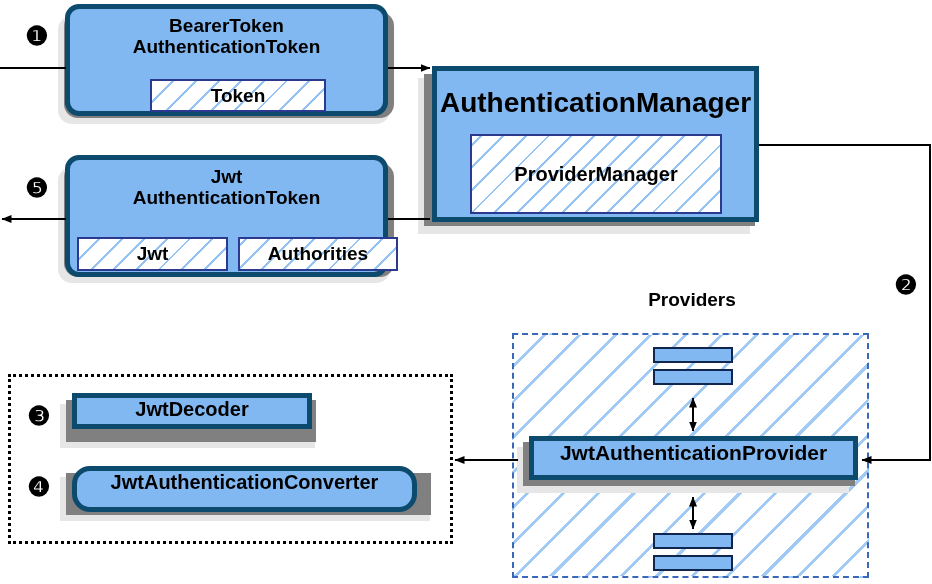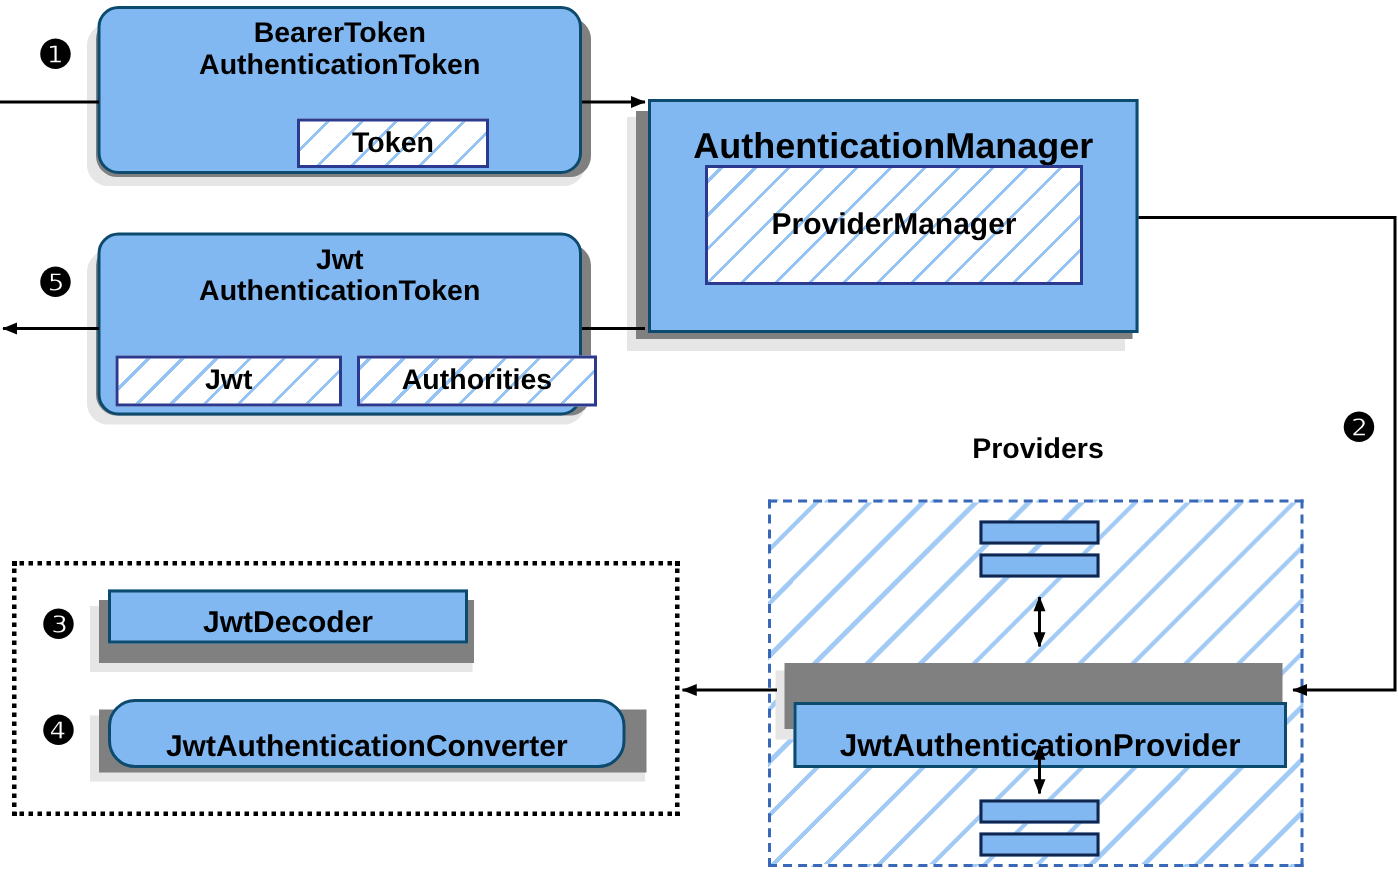--- a/index.html
+++ b/index.html
@@ -13,25 +13,25 @@
     height: 584px;
     background: #ffffff;
     font-family: "Liberation Sans", sans-serif;
     overflow: hidden;
   }
   
   .node {
     position: absolute;
     box-sizing: border-box;
     background: #81b8f2;
-    border: 2px solid #0c4a6e;
+    border: 5px solid #0c4a6e;
     color: #000000;
     font-weight: bold;
     display: flex;
-    align-items: flex-end;
+    align-items: flex-start;
     justify-content: center;
     text-align: center;
     z-index: 5;
   }
   .node.rounded { border-radius: 14px; }
 
   
   .shadow1, .shadow2 {
     position: absolute;
     box-sizing: border-box;
@@ -173,33 +173,33 @@
   </div>
 
   <div class="mini-bar" style="left:653px; top:347px; width:80px; height:16px;"></div>
   <div class="mini-bar" style="left:653px; top:369px; width:80px; height:16px;"></div>
 
   <div class="mini-bar" style="left:653px; top:533px; width:80px; height:16px;"></div>
   <div class="mini-bar" style="left:653px; top:555px; width:80px; height:16px;"></div>
 
   <div class="shadow2" style="left:517px; top:447px; width:332px; height:46px;"></div>
   <div class="shadow1" style="left:523px; top:442px; width:332px; height:44px;"></div>
-  <div class="node" style="left:529px; top:436px; width:329px; height:44px; font-size:21px;margin-top:32px;">
+  <div class="node" style="left:529px; top:436px; width:329px; height:44px; font-size:21px;">
     <span class="node-title">JwtAuthenticationProvider</span>
   </div>
 
   <div class="shadow2 rounded" style="left:58px; top:16px; width:332px; height:108px;"></div>
   <div class="shadow1 rounded" style="left:64px; top:12px; width:330px; height:106px;"></div>
   <div class="node rounded" style="left:65px; top:4px; width:323px; height:112px; flex-direction:column; justify-content:flex-start; padding-top:6px;">
     <div class="caption" style="position:static; font-size:19px; width:100%;">
       <span>BearerToken</span><br>
       <span>AuthenticationToken</span>
     </div>
   </div>
-  <div class="hatch-box" style="left:150px; top:79px; width:128px; height:33px; font-size:19px;margin-left:48px;">
+  <div class="hatch-box" style="left:150px; top:79px; width:176px; height:33px; font-size:19px;">
     <span>Token</span>
   </div>
 
   <div class="shadow2 rounded" style="left:58px; top:167px; width:332px; height:116px;"></div>
   <div class="shadow1 rounded" style="left:64px; top:163px; width:330px; height:114px;"></div>
   <div class="node rounded" style="left:65px; top:155px; width:323px; height:122px; flex-direction:column; justify-content:flex-start; padding-top:6px;">
     <div class="caption" style="position:static; font-size:19px; width:100%;">
       <span>Jwt</span><br>
       <span>AuthenticationToken</span>
     </div>
@@ -207,23 +207,23 @@
   <div class="hatch-box" style="left:77px; top:237px; width:151px; height:34px; font-size:19px;">
     <span>Jwt</span>
   </div>
   <div class="hatch-box" style="left:238px; top:237px; width:160px; height:34px; font-size:19px;">
     <span>Authorities</span>
   </div>
 
   <div class="shadow2" style="left:418px; top:78px; width:332px; height:156px;"></div>
   <div class="shadow1" style="left:424px; top:74px; width:331px; height:152px;"></div>
   <div class="node" style="left:432px; top:66px; width:327px; height:156px; flex-direction:column; justify-content:flex-start; padding-top:16px;">
-    <span class="node-title" style="font-size:24px;padding-left:31px;">AuthenticationManager</span>
-  </div>
-  <div class="hatch-box" style="left:470px; top:110px; width:252px; height:80px; font-size:20px;">
+    <span class="node-title" style="font-size:28px;">AuthenticationManager</span>
+  </div>
+  <div class="hatch-box" style="left:470px; top:134px; width:252px; height:80px; font-size:20px;">
     <span>ProviderManager</span>
   </div>
 
   <div class="dotted-region" style="left:8px; top:374px; width:445px; height:170px;"></div>
 
   <div class="shadow2" style="left:60px; top:404px; width:255px; height:44px;"></div>
   <div class="shadow1" style="left:66px; top:400px; width:250px; height:42px;"></div>
   <div class="node" style="left:72px; top:393px; width:240px; height:36px; font-size:20px;">
     <span class="node-title">JwtDecoder</span>
   </div>

